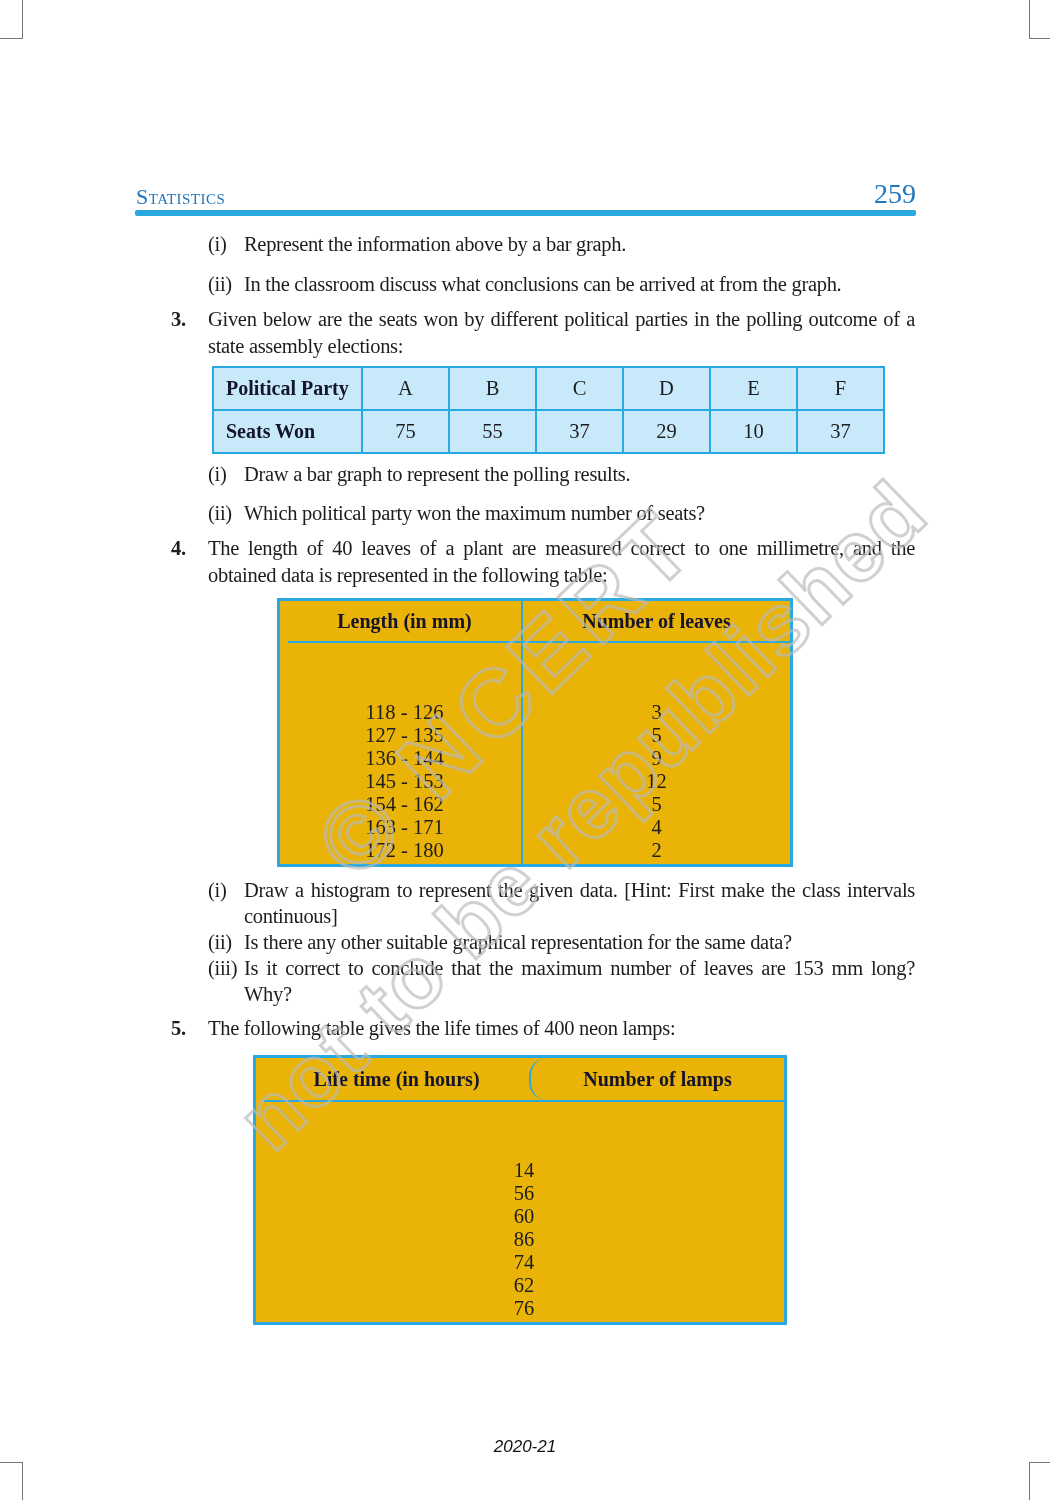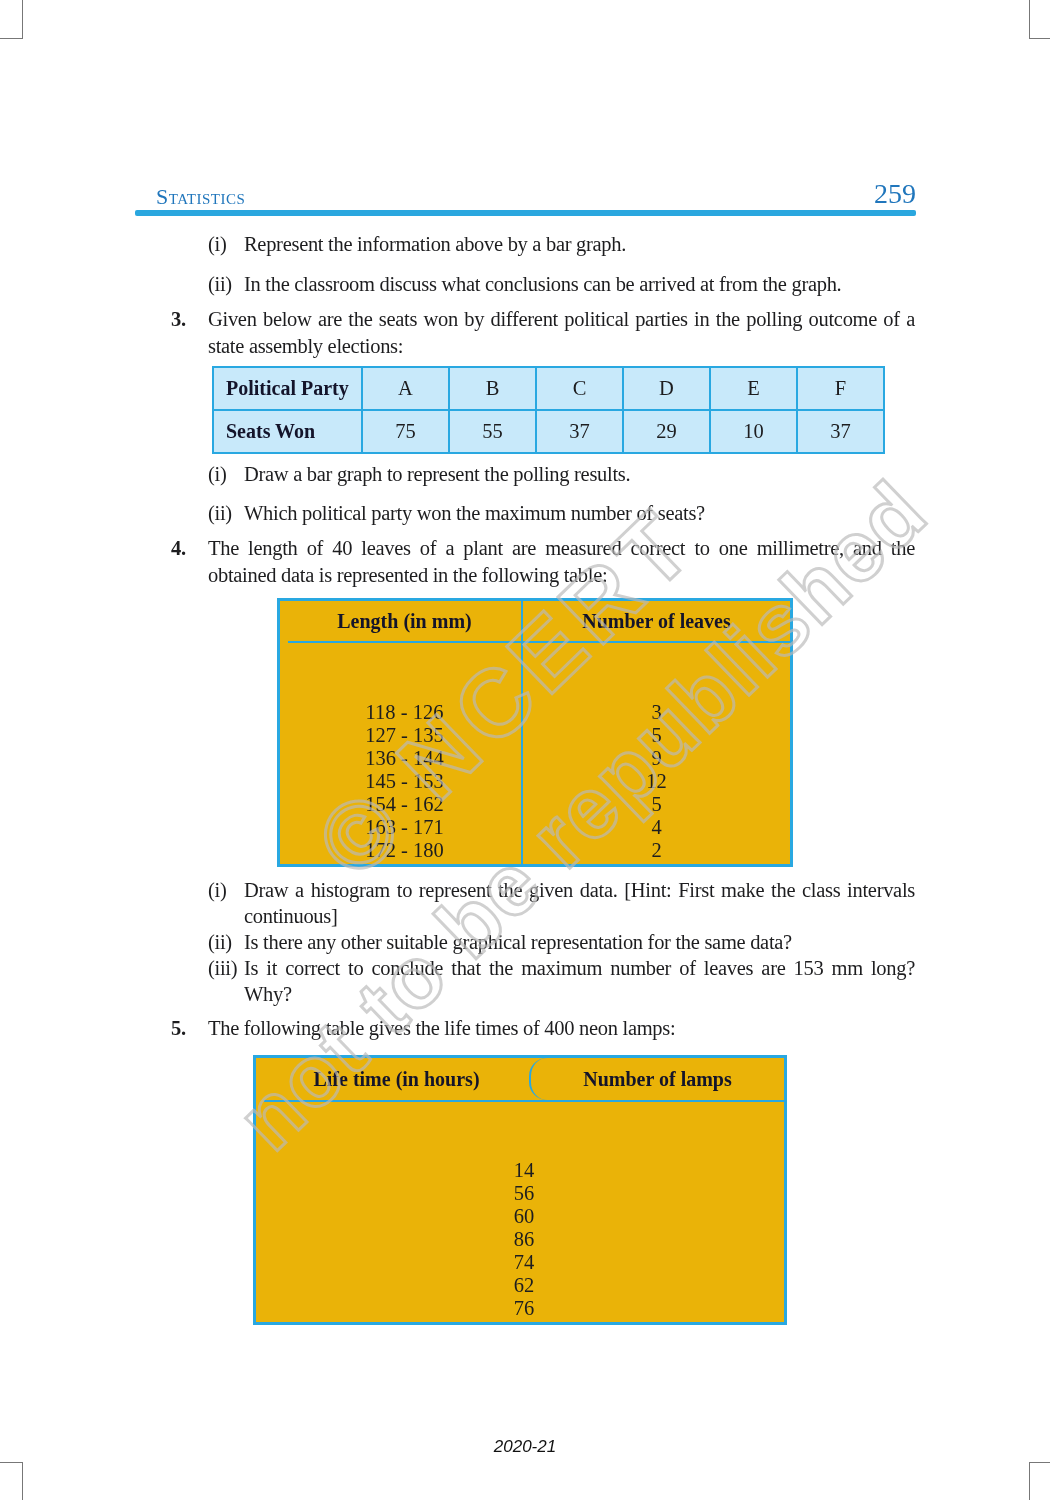--- a/index.html
+++ b/index.html
@@ -6,21 +6,21 @@
   body{
     width:1050px;height:1500px;position:relative;background:#ffffff;
     font-family:"Liberation Serif","DejaVu Serif",serif;
     color:#1d1d1f;overflow:hidden;
   }
   
   .crop{position:absolute;background:#777;}
   
   .hdr-title{
     position:absolute;left:136px;top:186px;font-size:22px;line-height:22px;
-    color:#2076BC;font-variant:small-caps;letter-spacing:0.5px;margin-left:20px;
+    color:#2076BC;font-variant:small-caps;letter-spacing:0.5px;
   }
   .hdr-page{
     position:absolute;right:134px;top:182px;font-size:28px;line-height:24px;color:#2076BC;
   }
   .hdr-rule{position:absolute;left:135px;top:210px;width:781px;height:6px;background:#2AA7DF;border-radius:2px;}
   
   .tblock{position:absolute;font-size:20.5px;line-height:27px;letter-spacing:-0.3px;}
   .item{display:flex;align-items:flex-start;}
   .item .marker{flex:0 0 36px;}
   .item .itext{flex:1;text-align:justify;}

